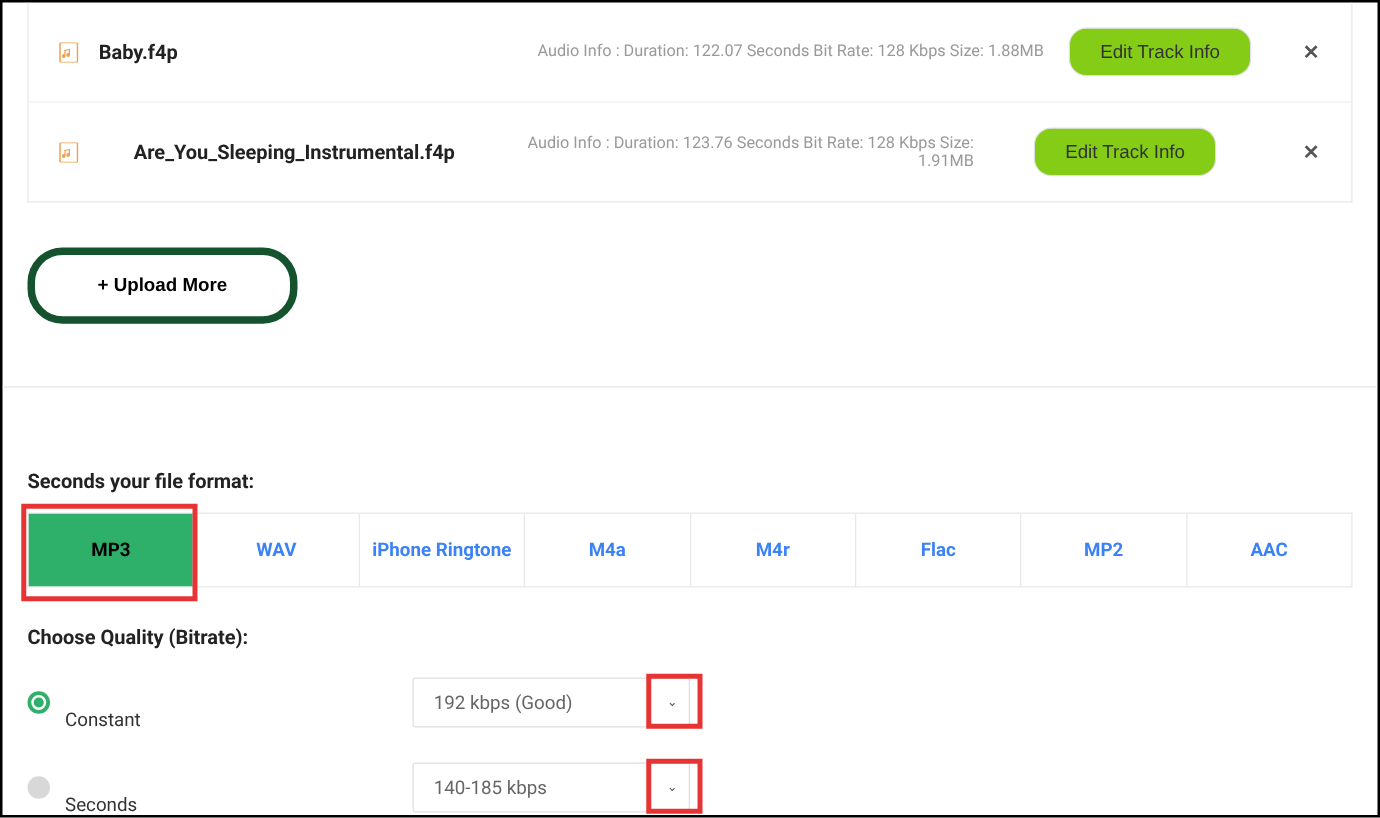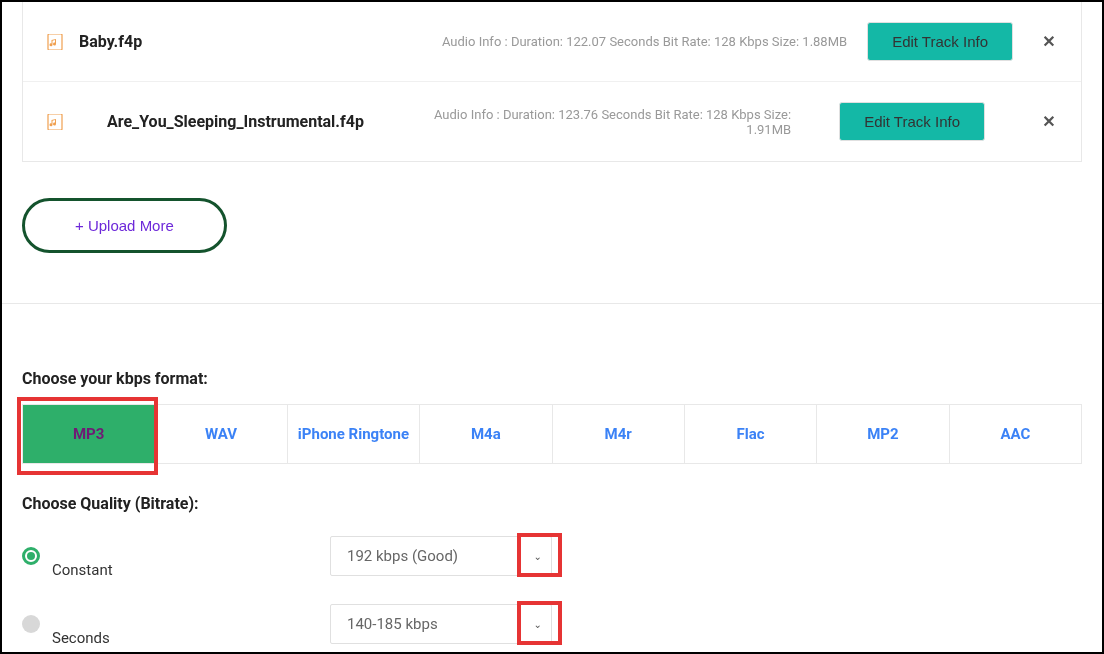--- a/index.html
+++ b/index.html
@@ -36,50 +36,50 @@
       flex-shrink: 0;
     }
     .file-info {
       flex: 1;
       text-align: right;
       font-size: 13px;
       color: #999;
       padding-right: 20px;
     }
     .edit-btn {
-      background: #14b8a6;
+      background: #84cc16;
       border: 1px solid #e0e0e0;
-      border-radius: 3px;
+      border-radius: 14px;
       padding: 10px 24px;
       font-size: 15px;
       color: #333;
       cursor: pointer;
-      margin-right: 28px;
+      margin-right: 40px;
     }
     .close-icon {
       width: 16px;
       height: 16px;
       cursor: pointer;
       color: #555;
       flex-shrink: 0;
       display: flex;
       align-items: center;
       justify-content: center;
       font-weight: 700;
       font-size: 16px;
     }
     .upload-more {
       margin: 36px 20px 50px 20px;
       background: #fff;
-      border: 3px solid #14532d;
+      border: 6px solid #14532d;
       border-radius: 28px;
       padding: 16px 50px;
       font-size: 15px;
-      font-weight: 400;
-      color: #6d28d9;
+      font-weight: 700;
+      color: #000000;
       cursor: pointer;
       display: inline-block;
     }
     .divider {
       border-top: 1px solid #e8e8e8;
       margin: 0;
     }
     .section {
       padding: 20px 20px 0 20px;
     }
@@ -105,21 +105,21 @@
       font-size: 15px;
       font-weight: 700;
       color: #3b82f6;
       border-right: 1px solid #e8e8e8;
       cursor: pointer;
       position: relative;
     }
     .format-cell:last-child { border-right: none; }
     .format-cell.active {
       background: #2eaf6a;
-      color: #701a75;
+      color: #000000;
     }
     .format-highlight {
       position: absolute;
       top: -8px;
       left: -6px;
       right: -4px;
       bottom: -12px;
       border: 4px solid #e63434;
       pointer-events: none;
     }
@@ -224,21 +224,21 @@
     <button class="edit-btn">Edit Track Info</button>
     <span class="close-icon">✕</span>
   </div>
 </div>
 
 <button class="upload-more">+ Upload More</button>
 
 <div class="divider"></div>
 
 <div class="section">
-  <div class="section-label">Choose your kbps format:</div>
+  <div class="section-label">Seconds your file format:</div>
   <div class="format-grid">
     <div class="format-cell active">
       <span>MP3</span>
       <div class="format-highlight"></div>
     </div>
     <div class="format-cell">WAV</div>
     <div class="format-cell">iPhone Ringtone</div>
     <div class="format-cell">M4a</div>
     <div class="format-cell">M4r</div>
     <div class="format-cell">Flac</div>

